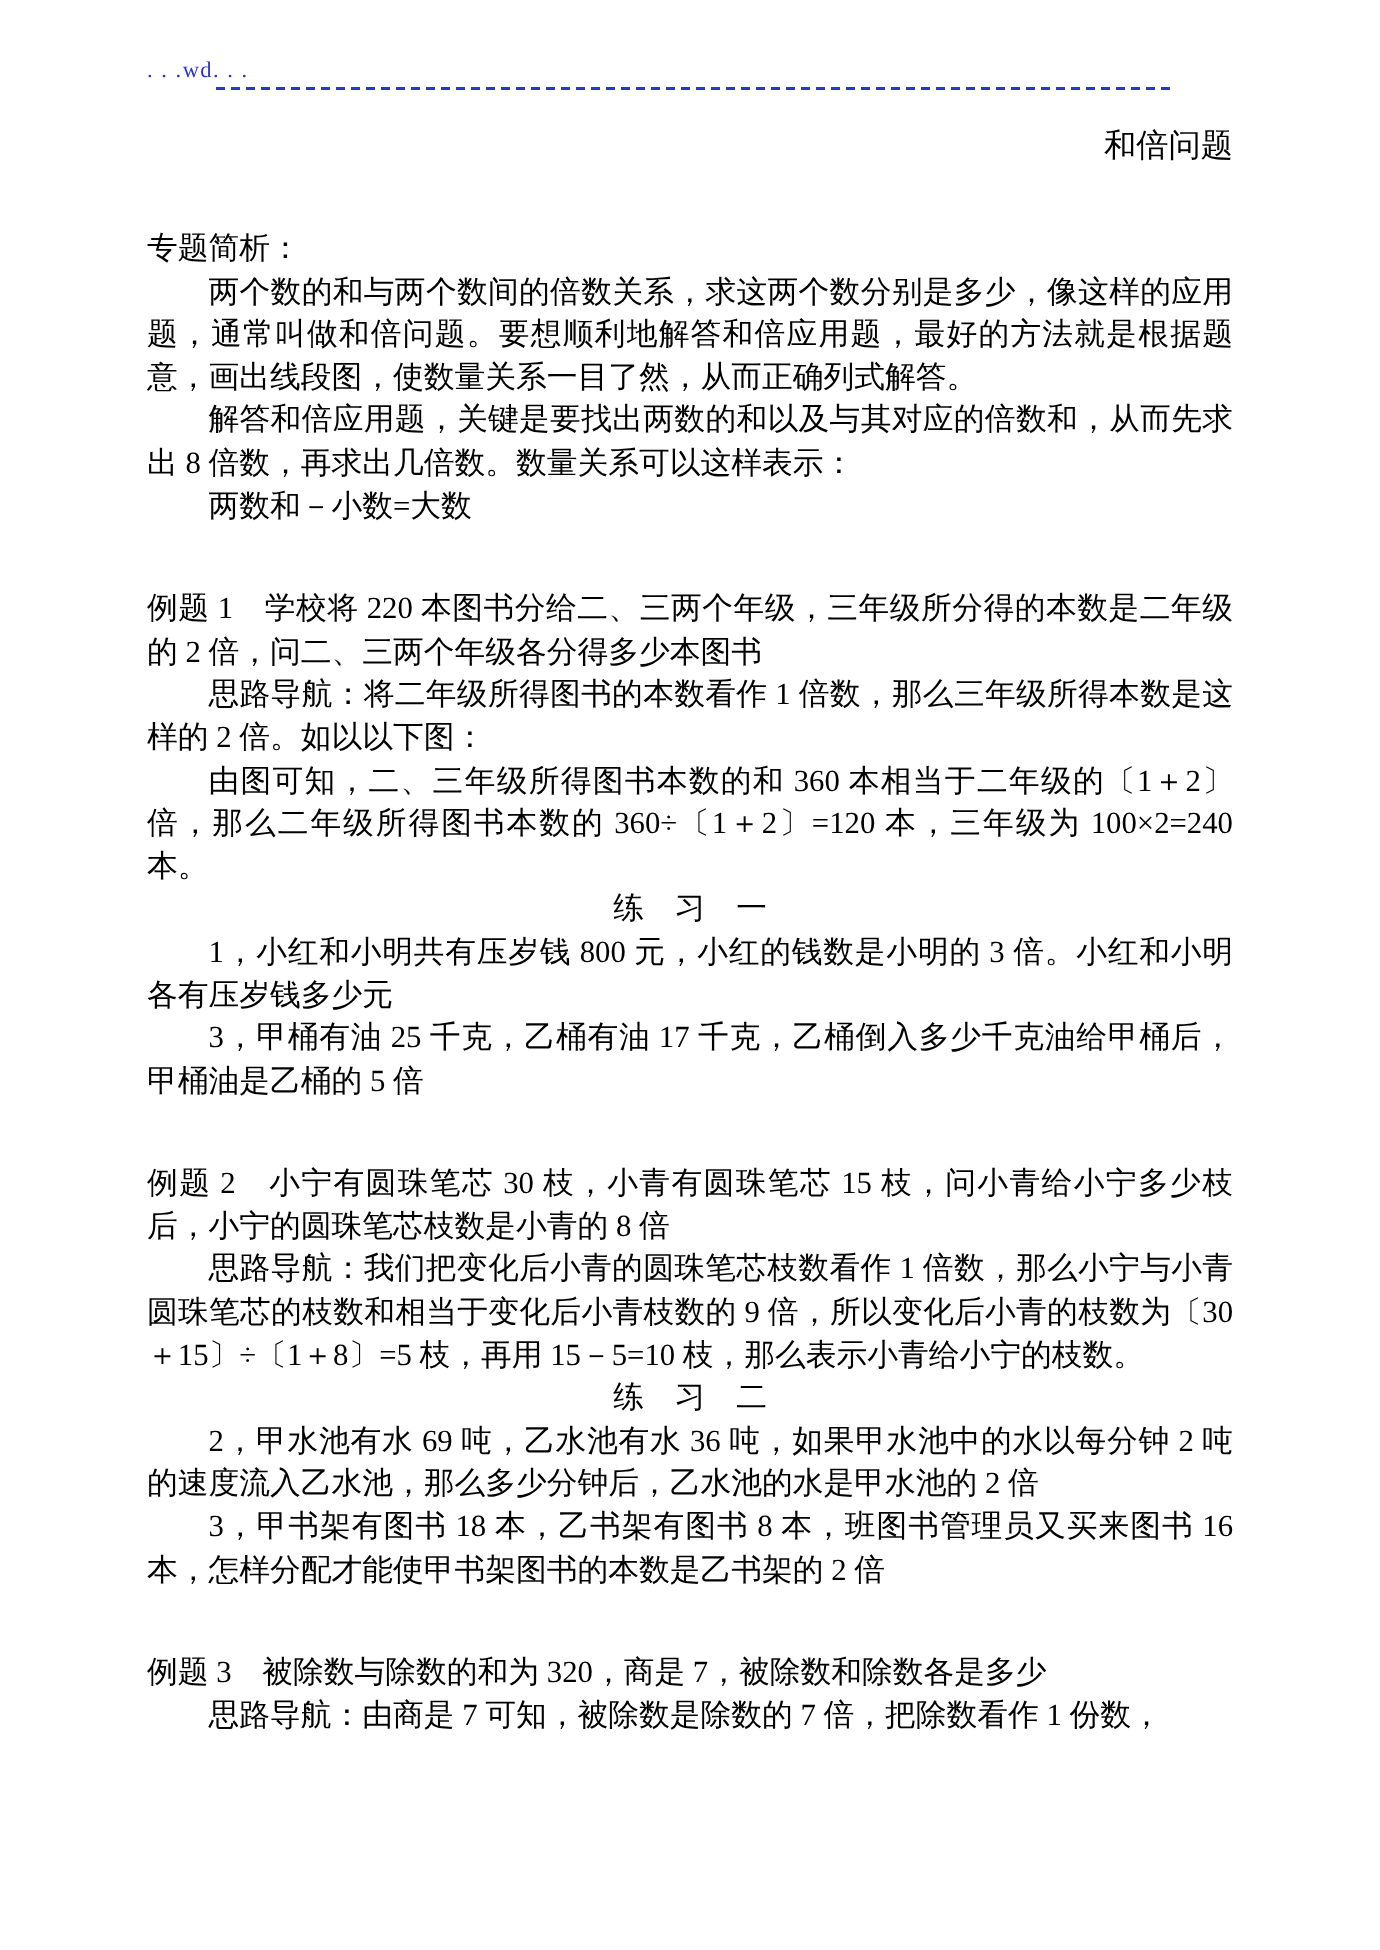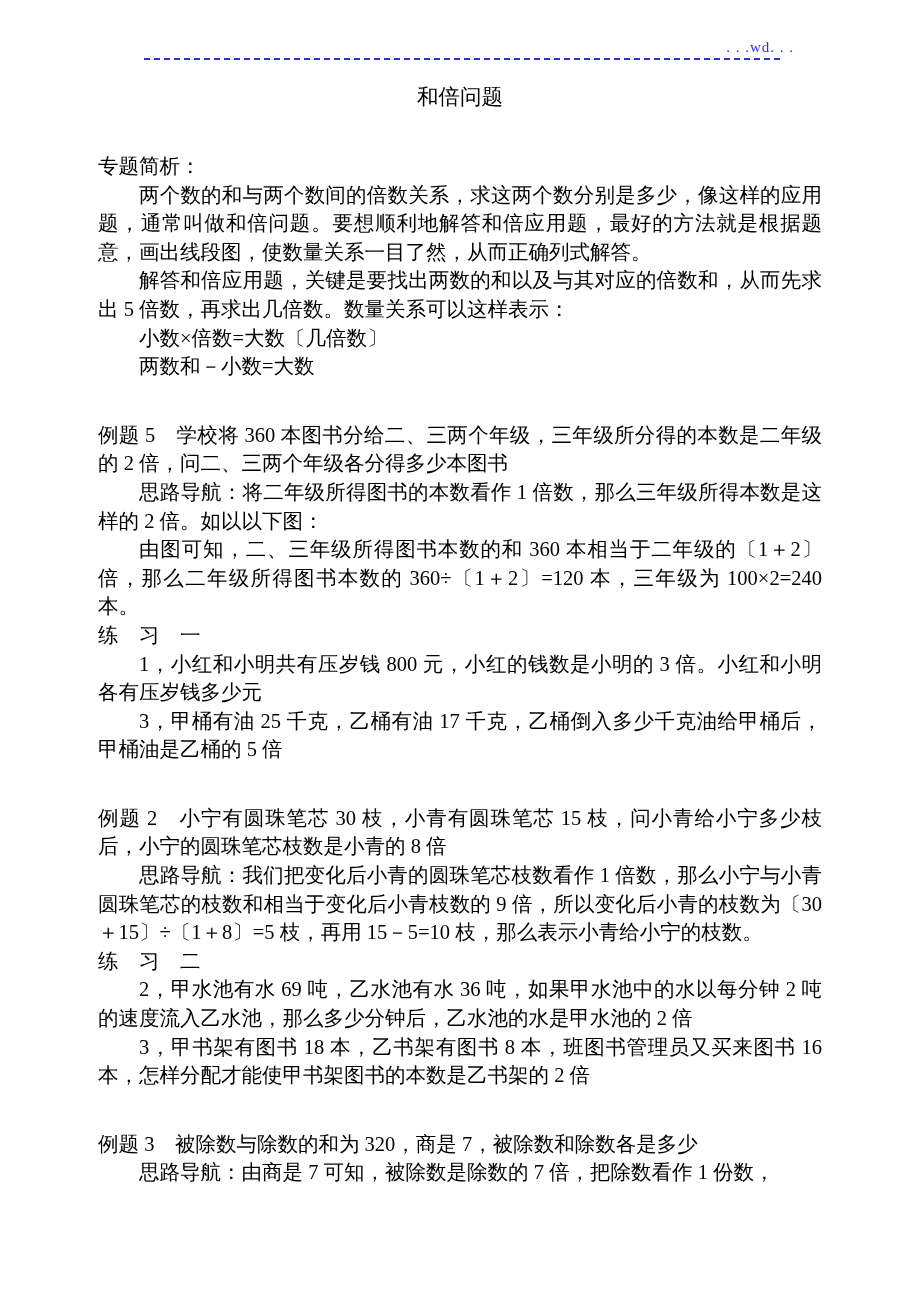--- a/index.html
+++ b/index.html
@@ -9,68 +9,66 @@
     height: 1300px;
     box-sizing: border-box;
     background: #ffffff;
     padding: 38px 98px 0 98px;
     font-family: "Liberation Serif", "DejaVu Serif", serif;
     color: #000000;
     overflow: hidden;
   }
   .header { margin-bottom: 10px; }
   .header-mark {
-    text-align: right;
     color: var(--accent, #2a35c9);
     font-size: 15px;
     line-height: 18px;
     padding-right: 28px;
     letter-spacing: 1px;
     font-family: "Liberation Serif", "DejaVu Serif", serif;
   }
   .header-line {
     height: 0;
     border-bottom: 2px dashed var(--accent, #2a35c9);
     margin: 2px 42px 0 46px;
   }
   .title {
-    text-align: center;
+    text-align: right;
     font-size: 21.5px;
     font-weight: normal;
     margin: 22px 0 6px 0;
     line-height: 30px;
   }
   .doc-body { font-size: 20.5px; line-height: 28.6px; }
   .para {
     margin: 0;
     text-align: justify;
     word-break: break-all;
   }
   .para.plain  { text-indent: 0; margin-top: 40px; }
   .para.indent { text-indent: 2em; }
-  .para.center { text-align: left; text-indent: 0; }
+  .para.center { text-align: center; text-indent: 0; }
 </style>
 </head>
 <body>
 
 <div class="page">
   <div class="header">
     <div class="header-mark">. . .wd. . .</div>
     <div class="header-line"></div>
   </div>
 
   <h1 class="title">和倍问题</h1>
 
   <div class="doc-body">
       <p class="para plain">专题简析：</p>
       <p class="para indent">两个数的和与两个数间的倍数关系，求这两个数分别是多少，像这样的应用题，通常叫做和倍问题。要想顺利地解答和倍应用题，最好的方法就是根据题意，画出线段图，使数量关系一目了然，从而正确列式解答。</p>
-      <p class="para indent">解答和倍应用题，关键是要找出两数的和以及与其对应的倍数和，从而先求出 5 倍数，再求出几倍数。数量关系可以这样表示：</p>
-      <p class="para indent">小数×倍数=大数〔几倍数〕</p>
+      <p class="para indent">解答和倍应用题，关键是要找出两数的和以及与其对应的倍数和，从而先求出 8 倍数，再求出几倍数。数量关系可以这样表示：</p>
       <p class="para indent">两数和－小数=大数</p>
-      <p class="para plain">例题 5　学校将 360 本图书分给二、三两个年级，三年级所分得的本数是二年级的 2 倍，问二、三两个年级各分得多少本图书</p>
+      <p class="para plain">例题 1　学校将 220 本图书分给二、三两个年级，三年级所分得的本数是二年级的 2 倍，问二、三两个年级各分得多少本图书</p>
       <p class="para indent">思路导航：将二年级所得图书的本数看作 1 倍数，那么三年级所得本数是这样的 2 倍。如以以下图：</p>
       <p class="para indent">由图可知，二、三年级所得图书本数的和 360 本相当于二年级的〔1＋2〕倍，那么二年级所得图书本数的 360÷〔1＋2〕=120 本，三年级为 100×2=240 本。</p>
       <p class="para center">练　习　一</p>
       <p class="para indent">1，小红和小明共有压岁钱 800 元，小红的钱数是小明的 3 倍。小红和小明各有压岁钱多少元</p>
       <p class="para indent">3，甲桶有油 25 千克，乙桶有油 17 千克，乙桶倒入多少千克油给甲桶后，甲桶油是乙桶的 5 倍</p>
       <p class="para plain">例题 2　小宁有圆珠笔芯 30 枝，小青有圆珠笔芯 15 枝，问小青给小宁多少枝后，小宁的圆珠笔芯枝数是小青的 8 倍</p>
       <p class="para indent">思路导航：我们把变化后小青的圆珠笔芯枝数看作 1 倍数，那么小宁与小青圆珠笔芯的枝数和相当于变化后小青枝数的 9 倍，所以变化后小青的枝数为〔30＋15〕÷〔1＋8〕=5 枝，再用 15－5=10 枝，那么表示小青给小宁的枝数。</p>
       <p class="para center">练　习　二</p>
       <p class="para indent">2，甲水池有水 69 吨，乙水池有水 36 吨，如果甲水池中的水以每分钟 2 吨的速度流入乙水池，那么多少分钟后，乙水池的水是甲水池的 2 倍</p>
       <p class="para indent">3，甲书架有图书 18 本，乙书架有图书 8 本，班图书管理员又买来图书 16 本，怎样分配才能使甲书架图书的本数是乙书架的 2 倍</p>

